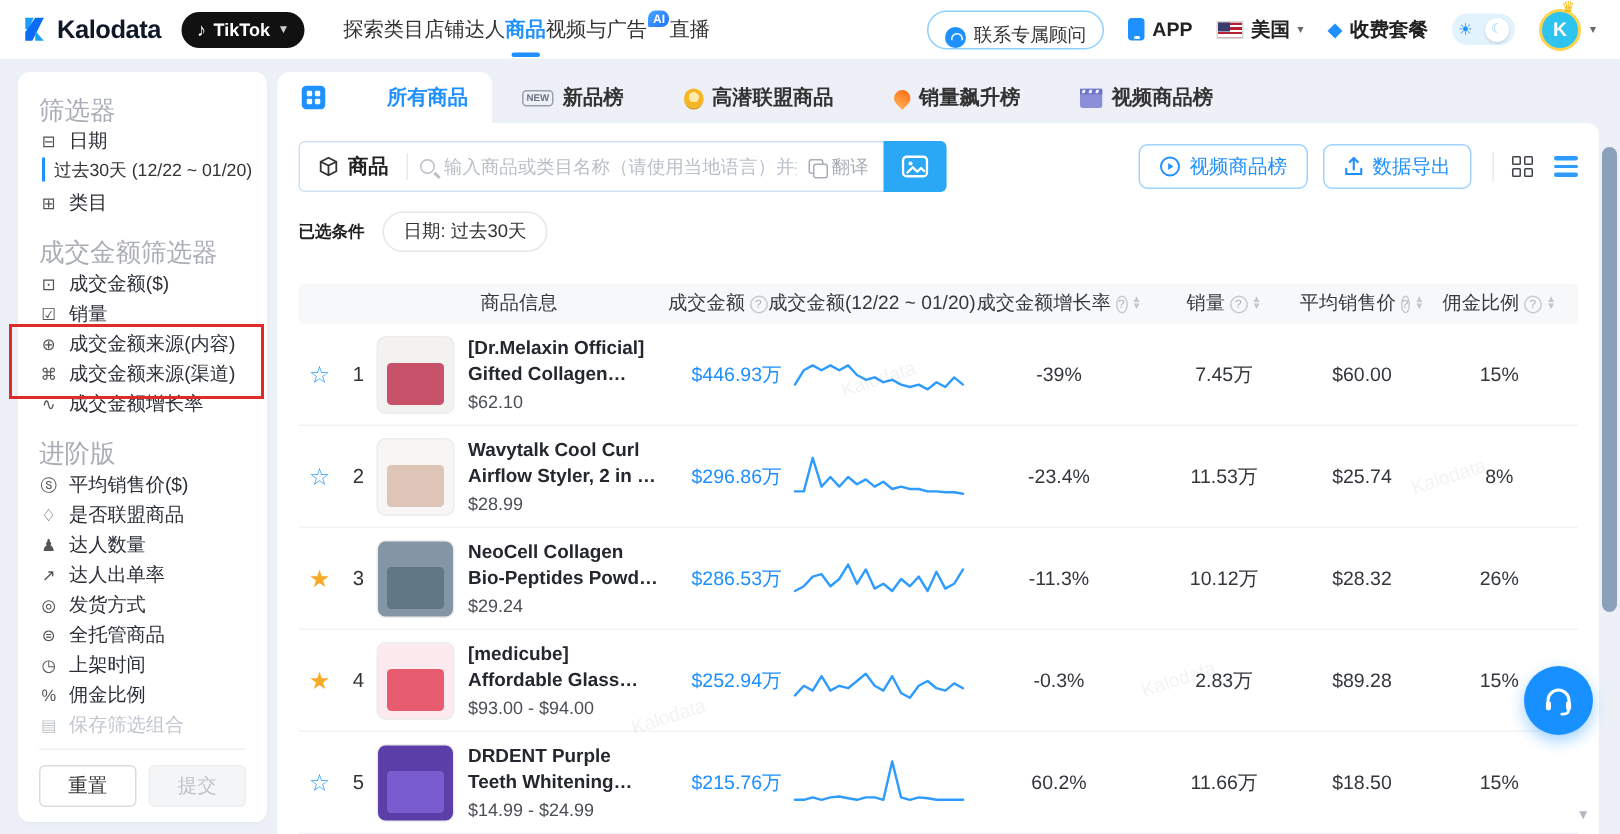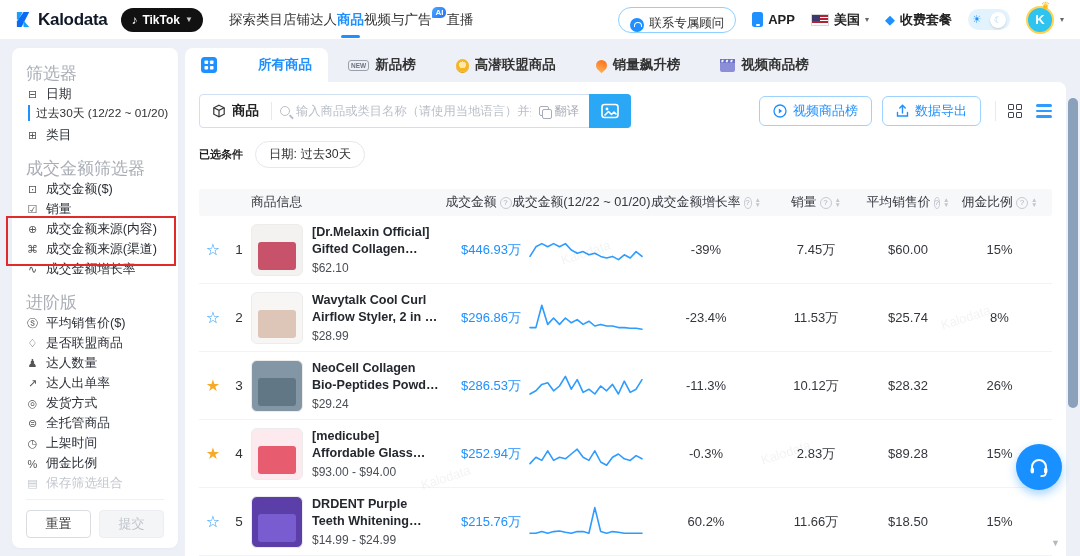--- a/index.html
+++ b/index.html
@@ -84,21 +84,21 @@
 
   .chips-row { display:flex; align-items:center; gap:12px; margin-top:13px; }
   .chips-label { font-size:11px; font-weight:bold; color:#222; }
   .chip { border:1px solid #e4e7ec; border-radius:14px; padding:4px 13px; font-size:12.3px; color:#333; background:#fff; cursor:pointer; }
 
   
   .tbl { margin-top:21px; }
   .tbl-grid { display:grid; grid-template-columns:28px 24px 190px 80px 130px 110px 110px 74px 109px; align-items:center; }
   .tbl-head { background:#f7f8fa; border-radius:3px; height:27px; font-size:12.8px; color:#35393f; }
   .th { display:flex; align-items:center; gap:3px; justify-content:center; white-space:nowrap; }
-  .th.left { justify-content:flex-start; }
+  .th.left { justify-content:center; }
   .th.right { justify-content:flex-end; }
   .q-icon { width:12px; height:12px; border:1px solid #c6cad2; border-radius:50%; color:#aab0ba; font-size:8px; display:inline-flex; align-items:center; justify-content:center; }
   .sorter { display:inline-flex; flex-direction:column; line-height:4.5px; font-size:6.5px; color:#c3c8d0; }
   .row { height:68px; border-bottom:1px solid #f2f3f6; cursor:pointer; }
   .star { font-size:16px; color:#2e9bff; text-align:center; cursor:pointer; }
   .star.filled { color:#f7a928; }
   .rank { font-size:13.5px; color:#333; text-align:center; }
   .prod { display:flex; align-items:center; gap:9px; min-width:0; }
   .pimg { width:52px; height:52px; border-radius:6px; border:1px solid #ececec; flex:none; position:relative; overflow:hidden; }
   .pimg-inner { position:absolute; left:6px; right:6px; bottom:5px; height:55%; border-radius:3px; opacity:.9; }

